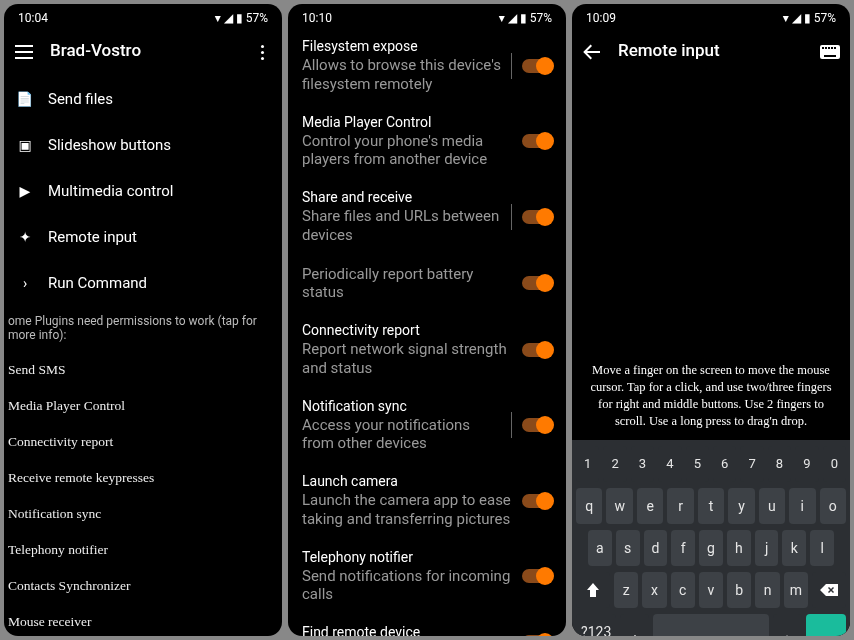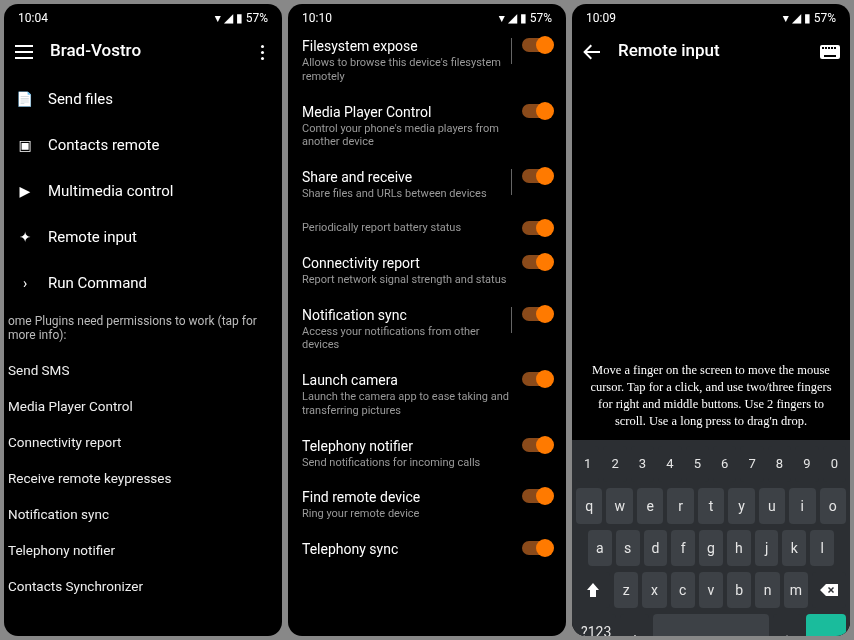--- a/index.html
+++ b/index.html
@@ -8,26 +8,26 @@
 .statusbar { display:flex; justify-content:space-between; align-items:center; padding:6px 14px 2px; font-size:12px; height:24px; }
 .status-r { display:flex; gap:3px; align-items:center; }
 .hdr { display:flex; align-items:flex-start; padding:12px 8px; gap:14px; }
 .hdr .title { font-size:17px; font-weight:500; flex:1; }
 .iconbtn { width:24px; height:24px; display:flex; align-items:center; justify-content:center; cursor:pointer; }
 .dots { display:flex; flex-direction:column; gap:3px; align-items:center; }
 .dots span { width:3px; height:3px; background:#fff; border-radius:50%; }
 .menu-item { display:flex; align-items:center; gap:14px; padding:14px 12px; font-size:15px; cursor:pointer; }
 .menu-item .mi-icon { width:18px; text-align:center; font-size:14px; }
 .note { font-size:12px; color:#bbb; padding:8px 4px 10px; }
-.perm { padding:10px 4px; font-size:13.5px; color:#eee; cursor:pointer; }
-
-.plugin { padding:10px 14px 10px 14px; display:flex; gap:10px; }
+.perm { padding:10px 4px; font-size:13.5px; color:#eee; cursor:pointer;font-family:Liberation Serif, serif; }
+
+.plugin { padding:10px 14px 10px 14px; display:flex; gap:10px; align-items:center; }
 .plugin-text { flex:1; }
 .pt-title { font-size:14px; color:#fff; margin-bottom:2px; }
-.pt-sub { font-size:11px; color:#999; line-height:1.25; }
+.pt-sub { font-size:15px; color:#999; line-height:1.25; }
 .vdiv { width:1px; height:26px; background:#666; }
 .toggle { width:30px; height:14px; background:#8a4a1a; border-radius:8px; position:relative; cursor:pointer; }
 .toggle::after { content:""; position:absolute; right:-2px; top:-2px; width:18px; height:18px; background:#ff7a00; border-radius:50%; }
 
 .trackpad-area { height:280px; }
 .hint { padding:6px 10px 10px; font-size:12.5px; text-align:center; line-height:1.35;font-family:Liberation Serif, serif; }
 .kbd { background:#2c2f33; padding:6px 4px 4px; }
 .krow { display:flex; justify-content:center; gap:4px; margin-bottom:6px; }
 .key { background:#3d4146; color:#e6e6e6; border-radius:4px; height:36px; display:flex; align-items:center; justify-content:center; font-size:14px; cursor:pointer; min-width:22px; flex:1; }
 .key.num { background:#2c2f33; flex:1; min-width:20px; font-size:13px; }
@@ -67,21 +67,21 @@
         </div>
     </div>
   </div>
   <div>
     <div class="menu-item">
         <span class="mi-icon">📄</span>
         <span>Send files</span>
       </div>
     <div class="menu-item">
         <span class="mi-icon">▣</span>
-        <span>Contacts remote</span>
+        <span>Slideshow buttons</span>
       </div>
     <div class="menu-item">
         <span class="mi-icon">▶</span>
         <span>Multimedia control</span>
       </div>
     <div class="menu-item">
         <span class="mi-icon">✦</span>
         <span>Remote input</span>
       </div>
     <div class="menu-item">
@@ -91,20 +91,21 @@
   </div>
   <div class="note">ome Plugins need permissions to work (tap for more info):</div>
   <div>
     <div class="perm">Send SMS</div>
     <div class="perm">Media Player Control</div>
     <div class="perm">Connectivity report</div>
     <div class="perm">Receive remote keypresses</div>
     <div class="perm">Notification sync</div>
     <div class="perm">Telephony notifier</div>
     <div class="perm">Contacts Synchronizer</div>
+    <div class="perm">Mouse receiver</div>
   </div>
 </div>
 
 <div class="phone">
   <div class="statusbar">
     <span>10:10</span>
     <div class="status-r">
       <span>▾</span>
       <span>◢</span>
       <span>▮</span>

